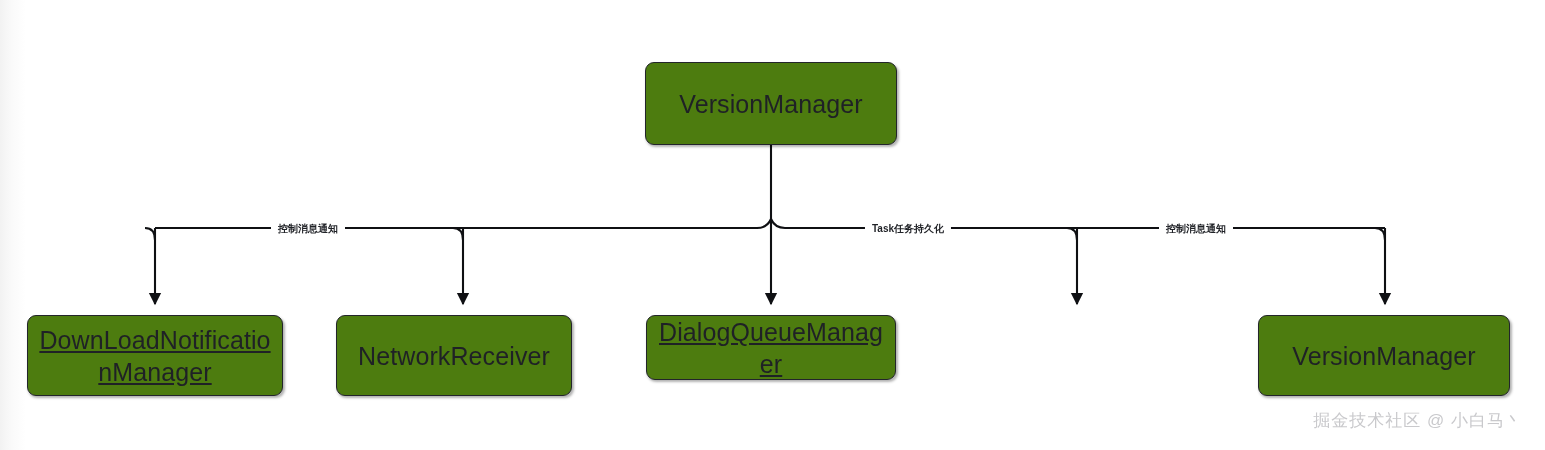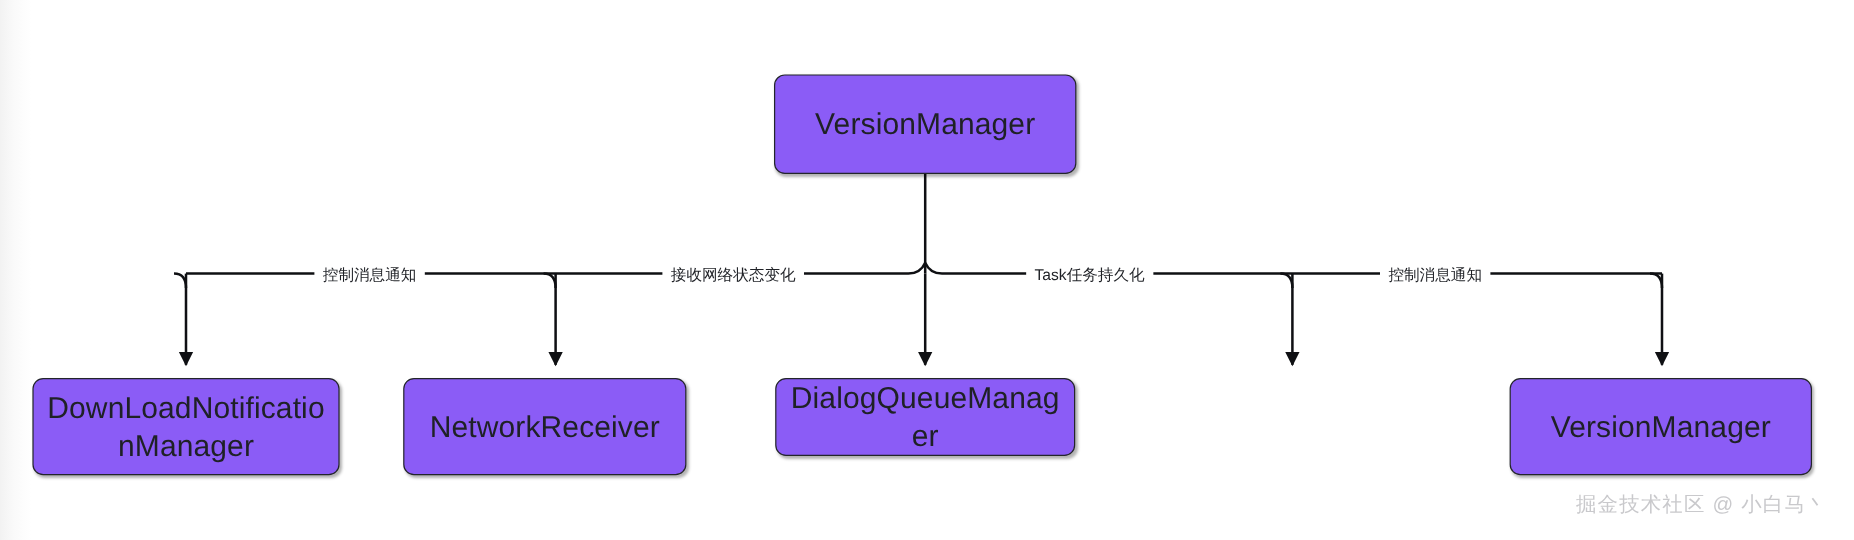--- a/index.html
+++ b/index.html
@@ -32,46 +32,47 @@
   }
   svg.wires {
     position: absolute;
     left: 0; top: 0;
     width: 1545px;
     height: 450px;
   }
   .node {
     position: absolute;
     box-sizing: border-box;
-    background: #8b5cf6;
+    background: #4d7c0f;
     border: 1.6px solid #23252b;
     border-radius: 9px;
     display: flex;
     align-items: center;
     justify-content: center;
     text-align: center;
     color: #1f2126;
     font-size: 25px;
     line-height: 1.28;
     letter-spacing: 0.1px;
     padding: 2px 10px;
     box-shadow: 1.5px 2px 2.5px rgba(0,0,0,0.30);
   }
   .node span { display: block; }
-  .node.wrap { word-break: break-all; }
+  .node.wrap { word-break: break-all; text-decoration: underline; }
 
   .edge-label {
     position: absolute;
     transform: translate(-50%, -50%);
     background: #ffffff;
     color: #1f2126;
-    font-size: 13px;
+    font-size: 10px;
     line-height: 1;
     padding: 3px 7px;
     white-space: nowrap;
+    font-weight: bold;
   }
   .watermark {
     position: absolute;
     right: 22px;
     bottom: 18px;
     font-size: 17px;
     color: #c9c9cc;
     letter-spacing: 1px;
     white-space: nowrap;
     user-select: none;
@@ -128,21 +129,20 @@
     <span>DialogQueueManager</span>
   </div>
 
 
   <div class="node" style="left:1258px; top:315px; width:252px; height:81px;">
     <span>VersionManager</span>
   </div>
 
   <div class="edge-label" style="left:308px; top:229px;">控制消息通知</div>
 
-  <div class="edge-label" style="left:611px; top:229px;">接收网络状态变化</div>
 
   <div class="edge-label" style="left:908px; top:229px;">Task任务持久化</div>
 
   <div class="edge-label" style="left:1196px; top:229px;">控制消息通知</div>
 
   <div class="watermark">掘金技术社区 @ 小白马丶</div>
 
 </div>
 
 </body></html>

